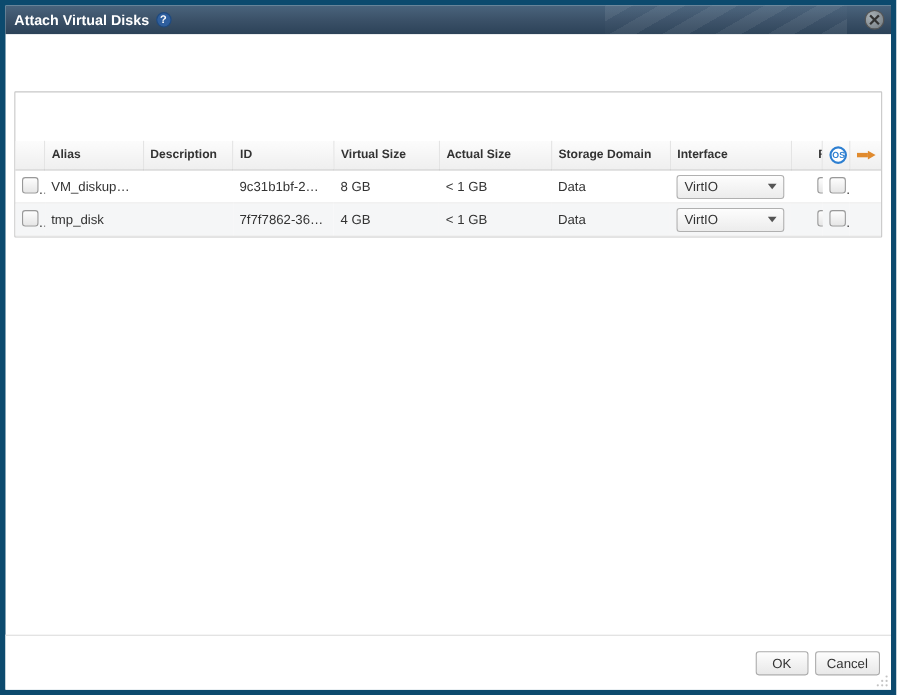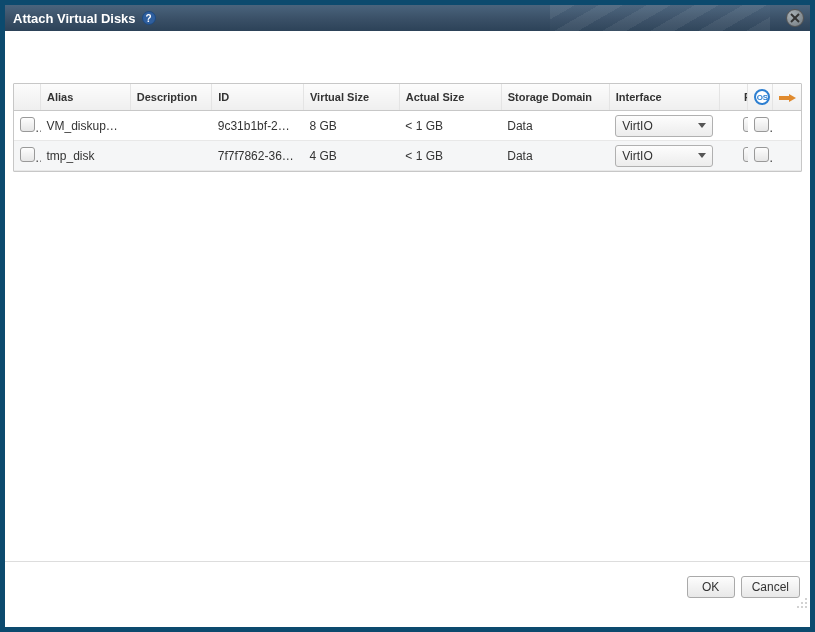--- a/index.html
+++ b/index.html
@@ -110,20 +110,21 @@
   }
   .table-wrap {
     border: 1px solid #c7c7c7;
     border-radius: 1px;
     overflow: hidden;
   }
   table {
     width: 100%;
     border-collapse: collapse;
     table-layout: fixed;
+    margin-top: 44px;
   }
   thead th {
     background: linear-gradient(to bottom, #fcfcfc, #efefef);
     border-bottom: 1px solid #c7c7c7;
     border-right: 1px solid #e4e4e4;
     font-weight: bold;
     font-size: 11px;
     color: #333;
     text-align: left;
     padding: 5px 6px;
@@ -181,21 +182,21 @@
     color: #2d7fd1;
     align-items: center;
     justify-content: center;
     font-size: 8px;
     font-weight: bold;
     background: #fff;
   }
   .boot-glyph svg { vertical-align: middle; }
   .footer {
     position: absolute;
-    left: 0; right: 0; bottom: 16px;
+    left: 0; right: 0; bottom: 0;
     height: 50px;
     display: flex;
     align-items: center;
     justify-content: flex-end;
     gap: 6px;
     padding: 0 10px;
     border-top: 1px solid #ddd;
     background: #fff;
   }
   .btn {

